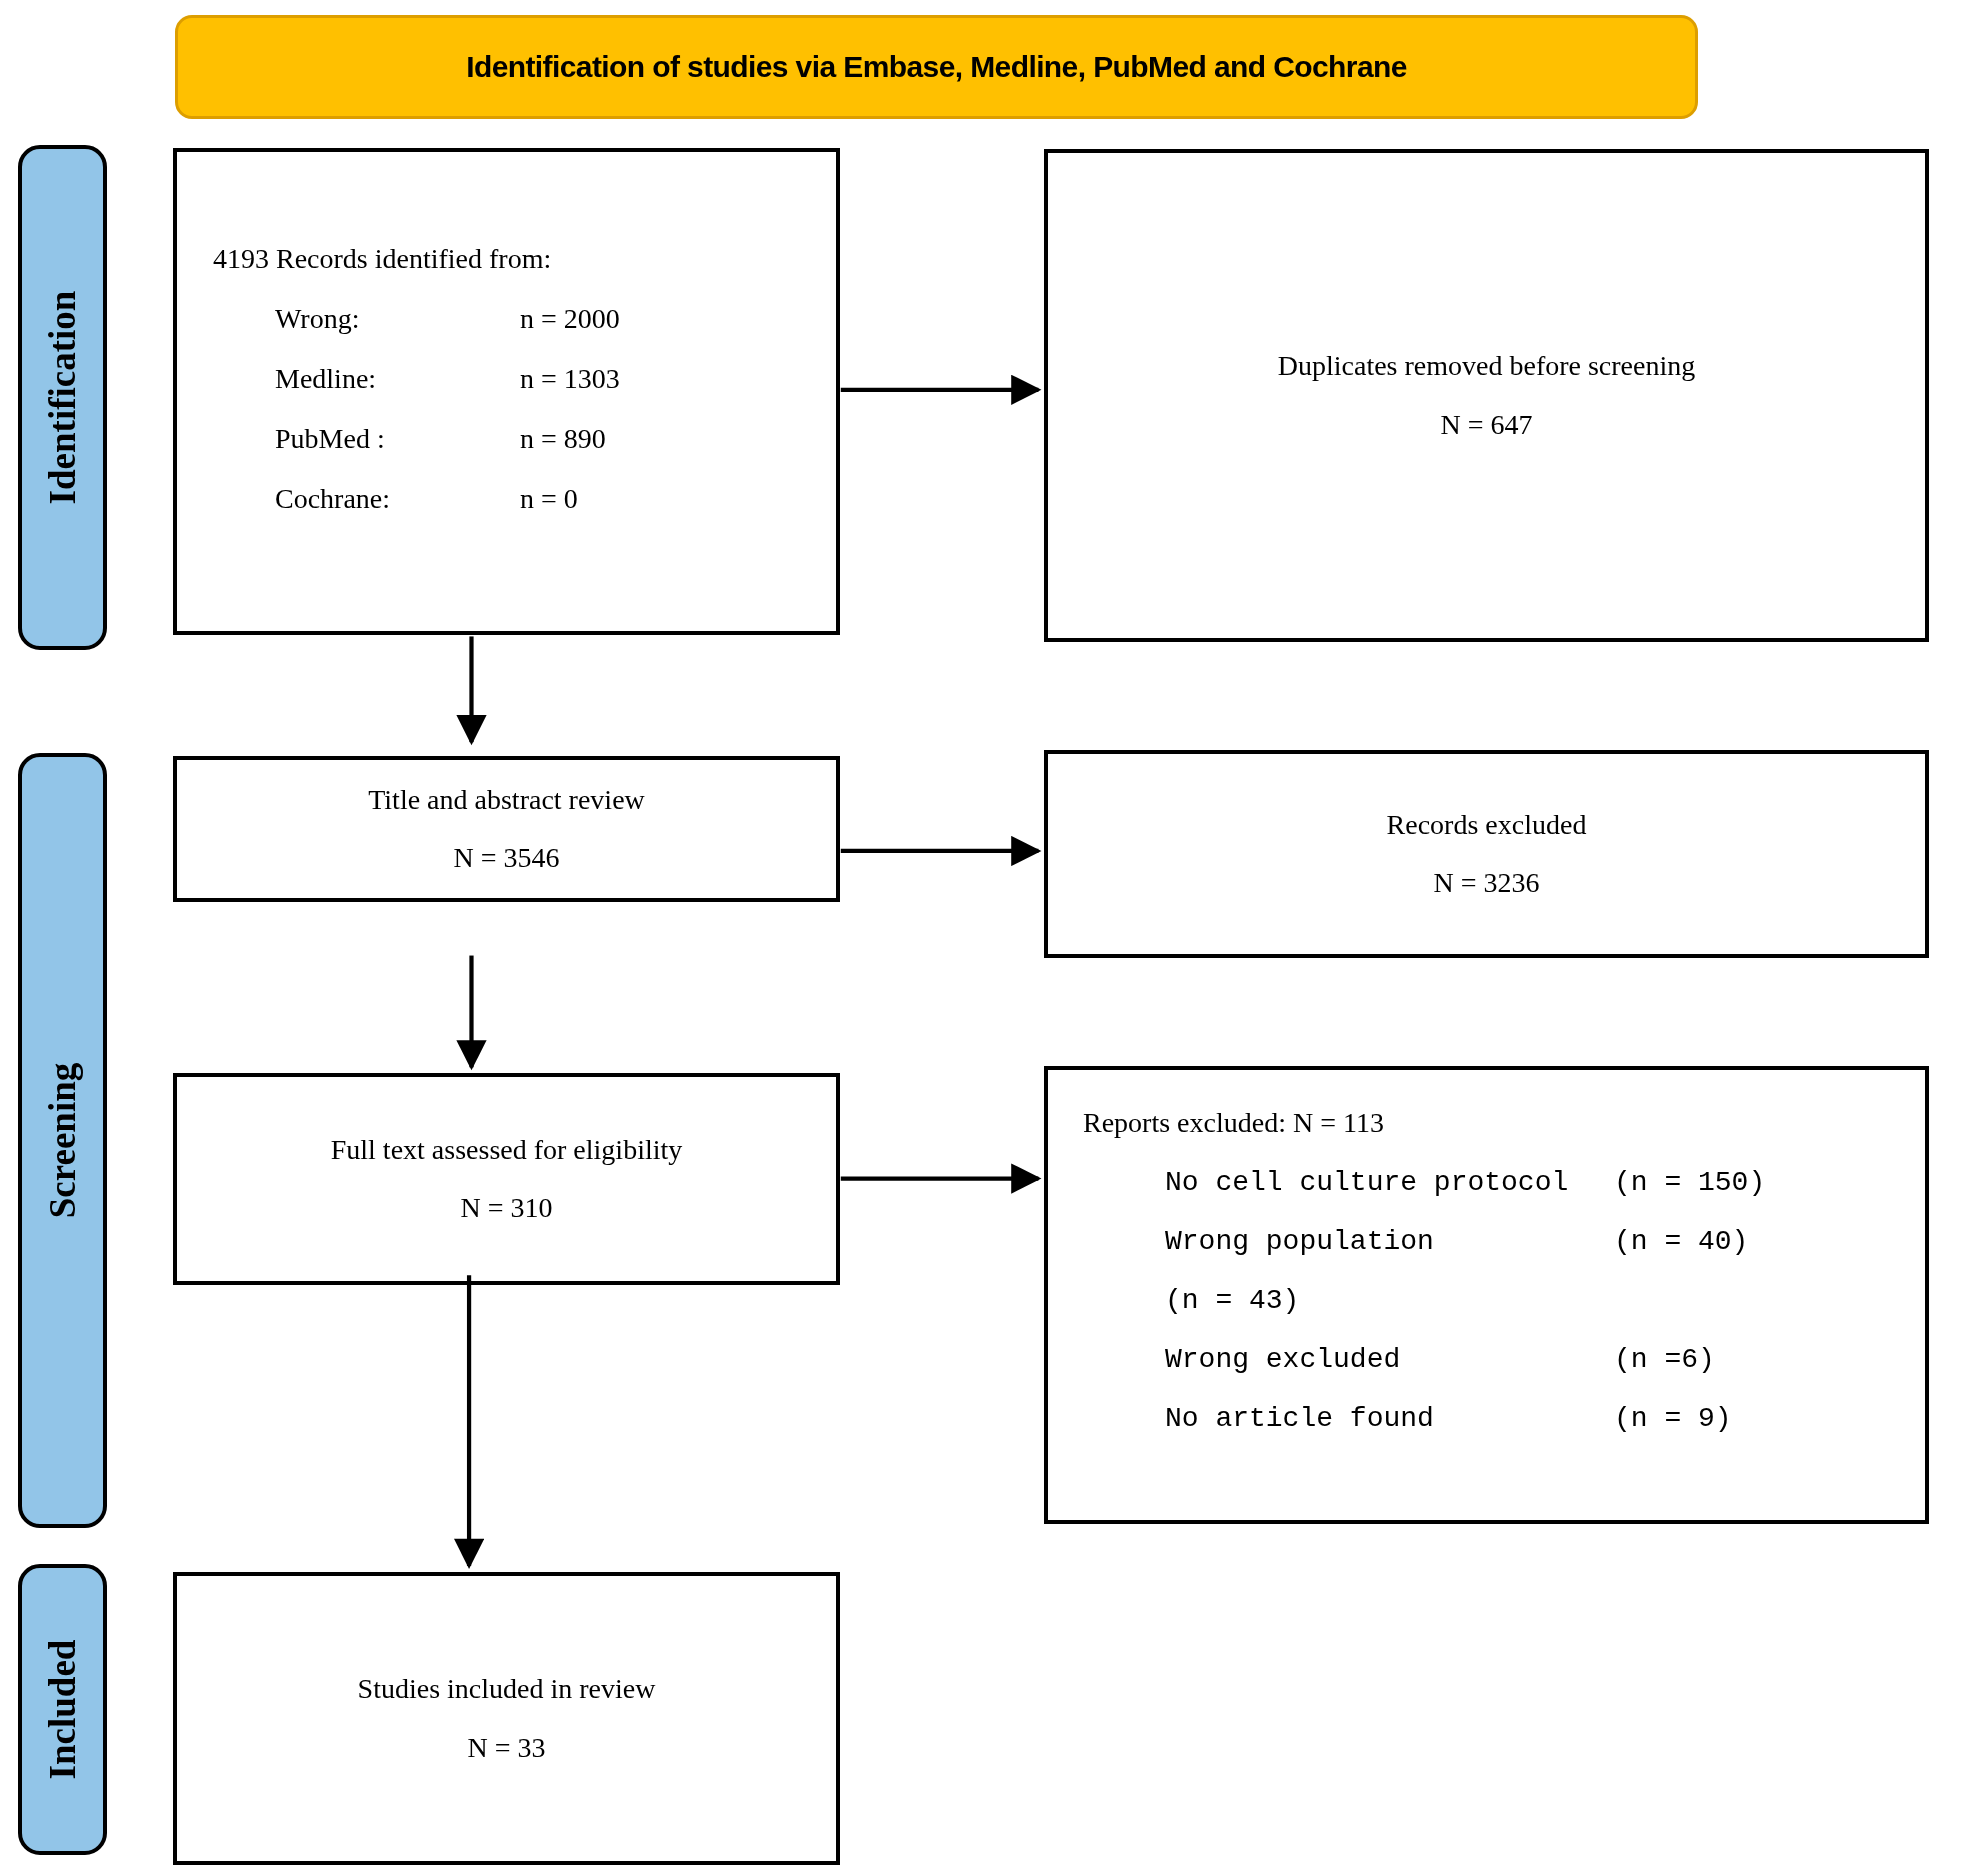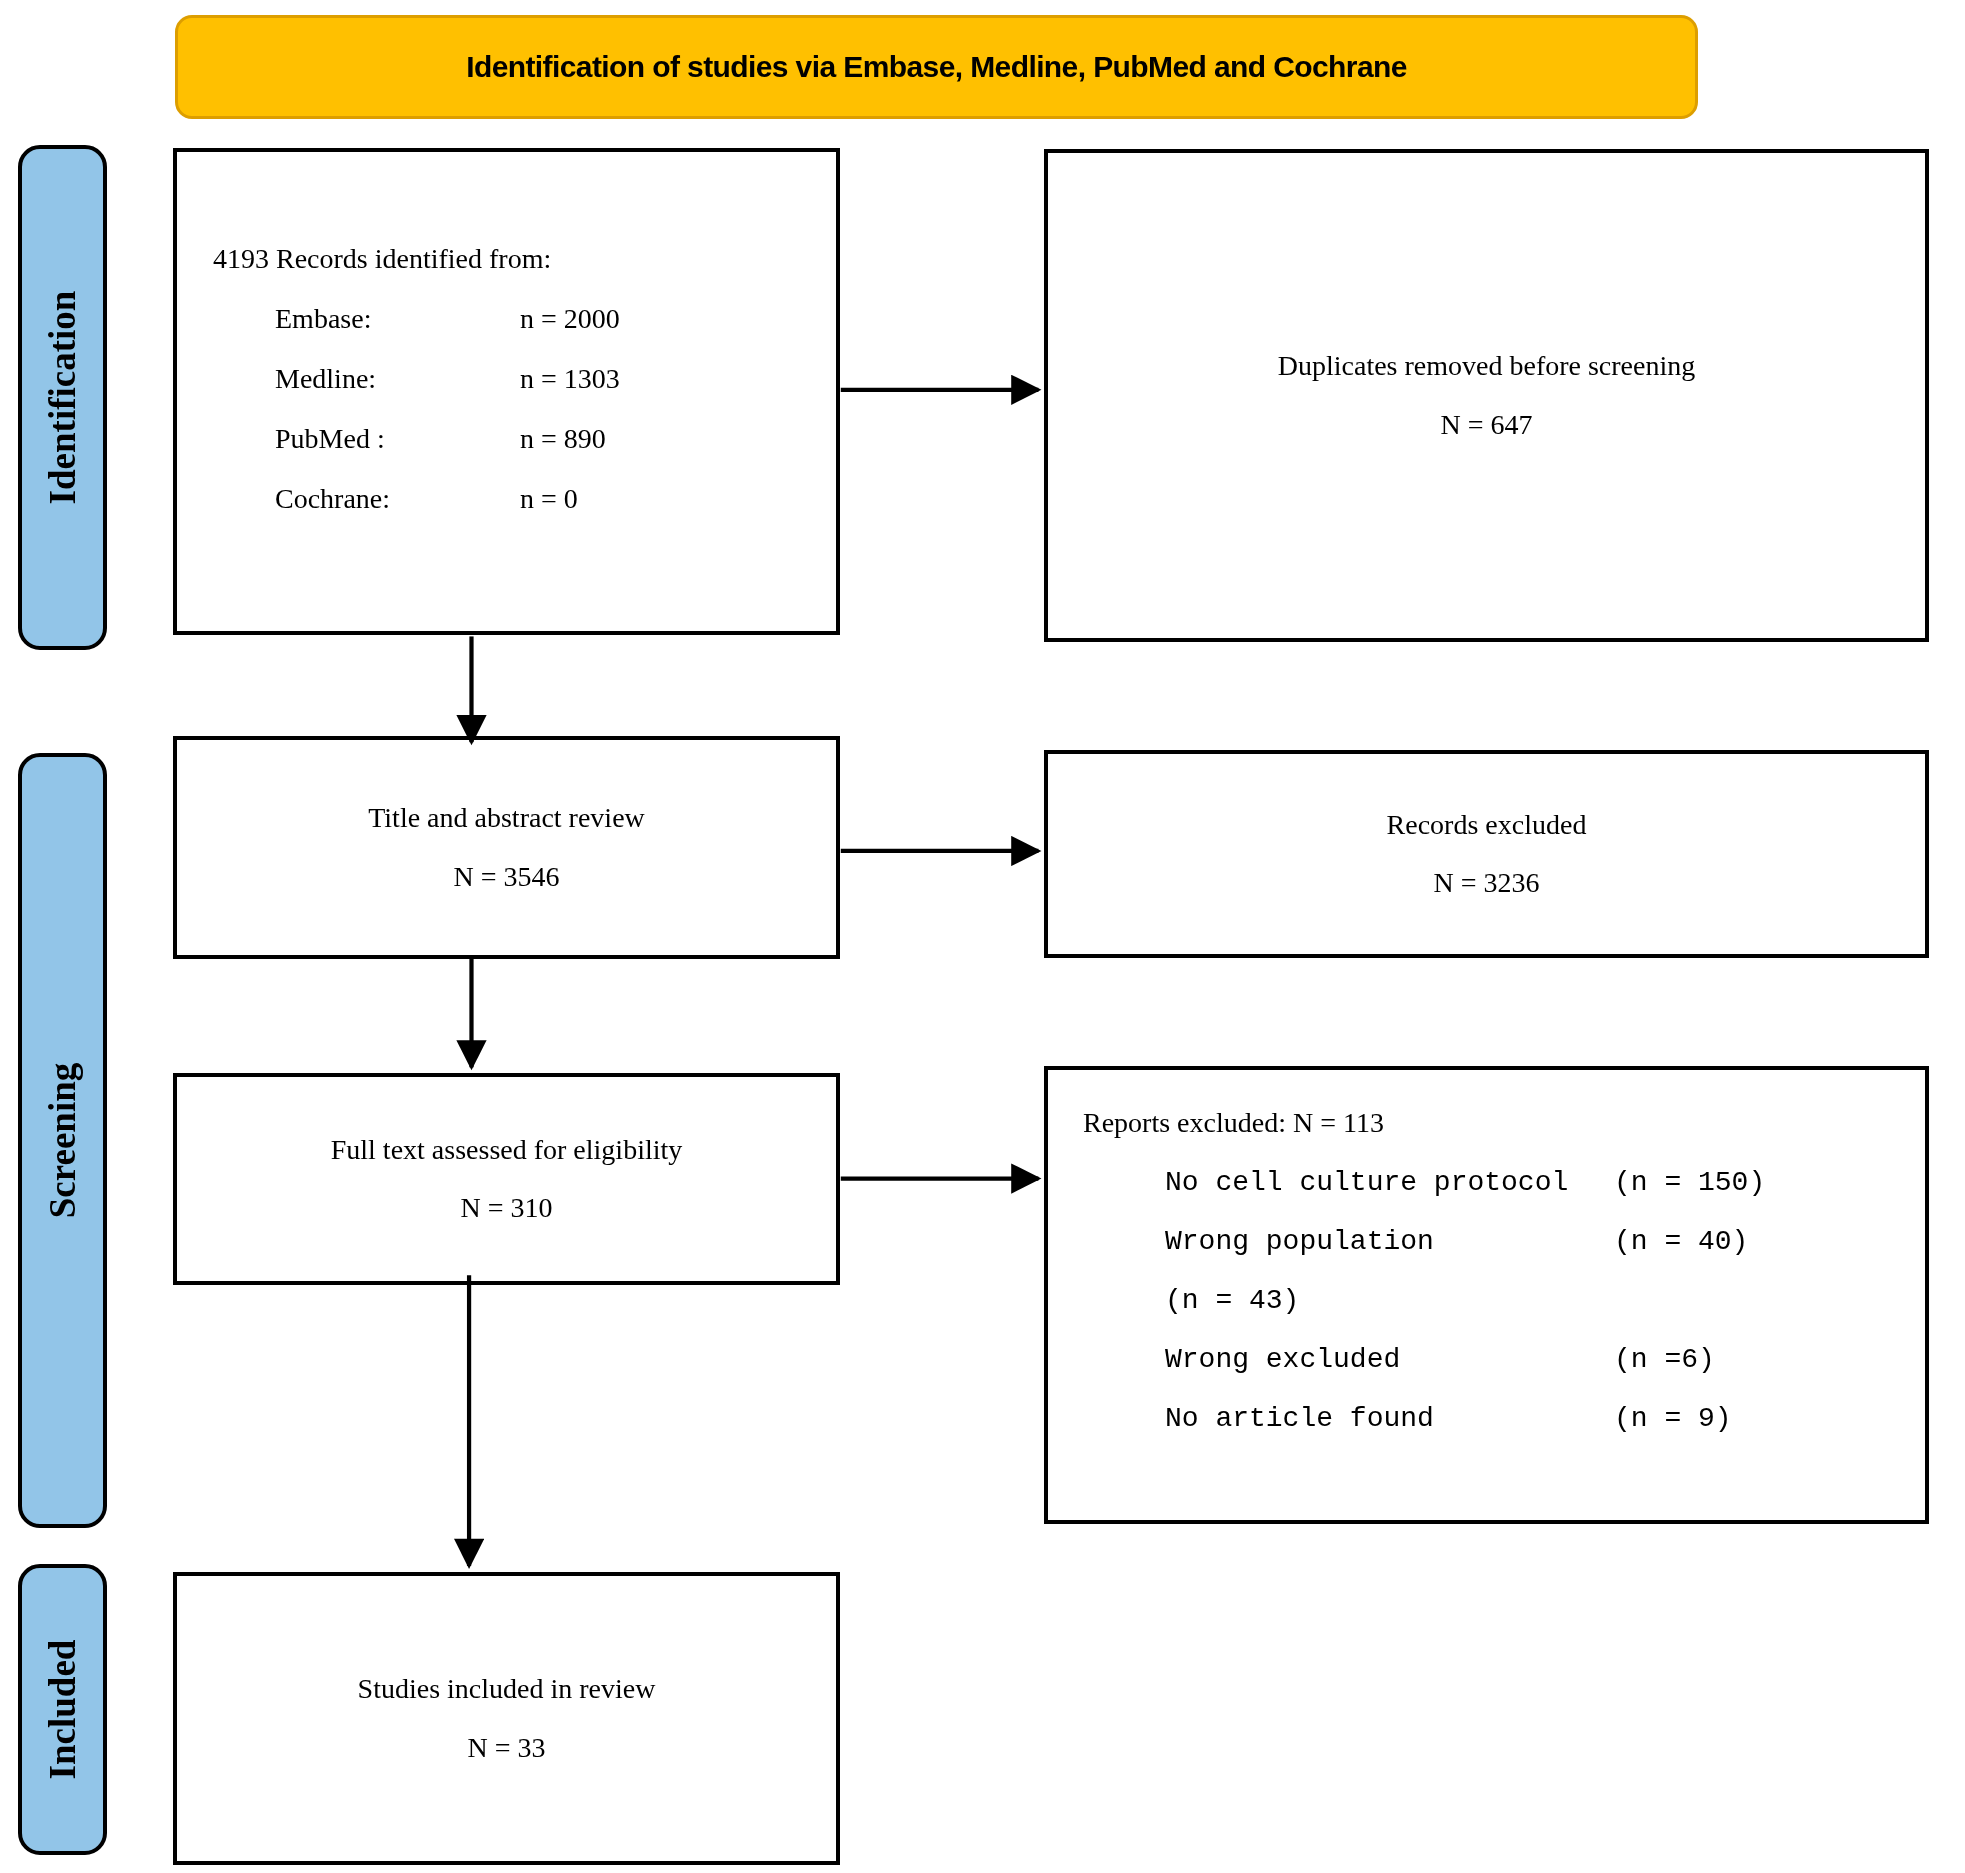--- a/index.html
+++ b/index.html
@@ -53,21 +53,21 @@
   
   .box {
     position: absolute;
     box-sizing: border-box;
     background: #ffffff;
     border: 4.8px solid #000000;
     font-size: 28px;
   }
   .box-identified       { left: 173px;  top: 148px;  width: 667px; height: 487px; padding: 91px 18px 0 36px; }
   .box-duplicates       { left: 1044px; top: 149px;  width: 885px; height: 493px; }
-  .box-title-abstract   { left: 173px;  top: 736px; width: 667px; height: 223px; }
+  .box-title-abstract   { left: 173px;  top: 756px; width: 667px; height: 146px; }
   .box-records-excluded { left: 1044px; top: 750px; width: 885px; height: 208px; }
   .box-full-text        { left: 173px;  top: 1073px; width: 667px; height: 212px; }
   .box-reports-excluded { left: 1044px; top: 1066px; width: 885px; height: 458px; padding: 37px 18px 0 35px; }
   .box-included         { left: 173px;  top: 1572px; width: 667px; height: 293px; }
 
   .center2 {
     display: flex; flex-direction: column;
     align-items: center; justify-content: center;
     text-align: center;
     gap: 26.6px;
@@ -104,21 +104,21 @@
   <div class="stage stage-screening" style="background-color: rgb(146, 197, 232);">
     <span class="vtext">Screening</span>
   </div>
   <div class="stage stage-included" style="background-color: rgb(146, 197, 232);">
     <span class="vtext">Included</span>
   </div>
 
   <div class="box box-identified">
     <div>4193 Records identified from:</div>
     <div class="src-row">
-      <span class="src-label">Embase:</span>
+      <span class="src-label">Wrong:</span>
       <span class="src-value">n = 2000</span>
     </div>
     <div class="src-row">
       <span class="src-label">Medline:</span>
       <span class="src-value">n = 1303</span>
     </div>
     <div class="src-row">
       <span class="src-label">PubMed :</span>
       <span class="src-value">n = 890</span>
     </div>

